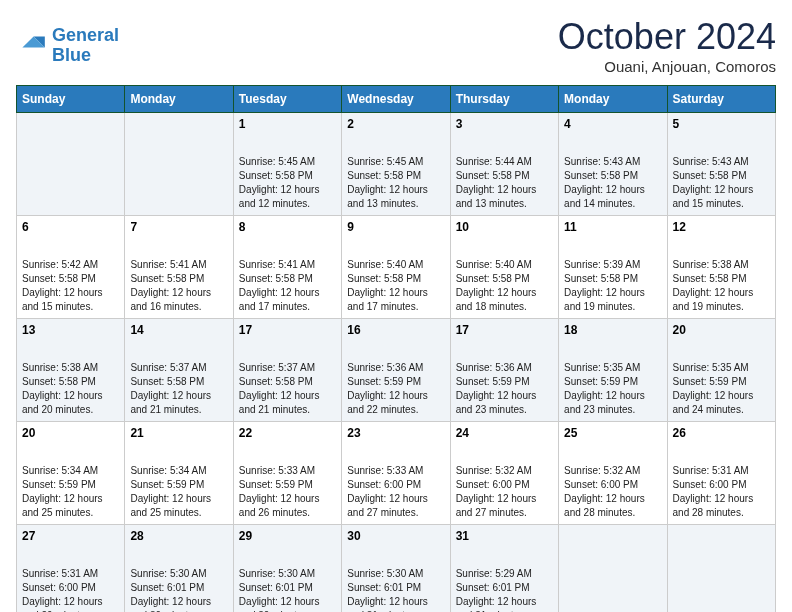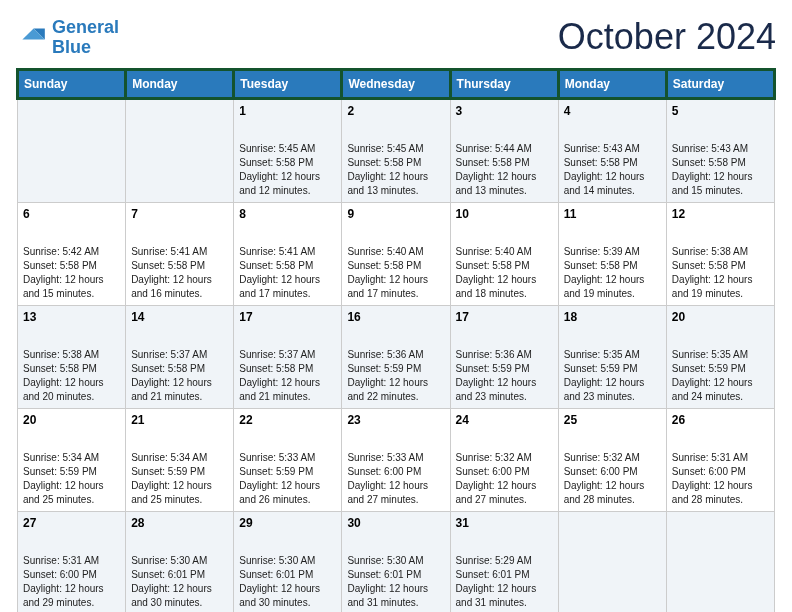--- a/index.html
+++ b/index.html
@@ -6,21 +6,21 @@
     body {
       font-family: Arial, sans-serif;
       background: #fff;
       width: 792px;
       min-height: 612px;
       padding: 16px;
     }
     .header {
       display: flex;
       justify-content: space-between;
-      align-items: flex-end;
+      align-items: center;
       margin-bottom: 10px;
     }
     .logo {
       display: flex;
       align-items: center;
       gap: 4px;
     }
     .logo-text {
       font-size: 18px;
       font-weight: bold;
@@ -51,21 +51,21 @@
       border-collapse: collapse;
       font-size: 11px;
     }
     thead tr th {
       background-color: #2a7abc;
       color: #fff;
       text-align: left;
       padding: 6px 5px;
       font-size: 12px;
       font-weight: bold;
-      border: 3px solid #14532d;
+      border: 1px solid #14532d;
     }
     tbody tr td {
       vertical-align: top;
       padding: 4px 5px;
       border: 1px solid #ccc;
       min-height: 80px;
       height: 85px;
       width: calc(100% / 7);
     }
     tbody tr:nth-child(odd) td {
@@ -99,20 +99,21 @@
       <polygon points="22,8 36,8 36,22" fill="#2a7abc"></polygon>
       <polygon points="22,8 8,22 36,22" fill="#4a9ad4"></polygon>
     </svg>
     <div class="logo-text">
       <div><span>General</span></div>
       <div><span style="color:#2a7abc;">Blue</span></div>
     </div>
   </div>
   <div class="title-block">
     <div class="month-title">October 2024</div>
+    <div class="subtitle">Ouani, Anjouan, Comoros</div>
   </div>
 </div>
 
 <table>
   <thead>
     <tr>
     <th>Sunday</th>
         <th>Monday</th>
         <th>Tuesday</th>
         <th>Wednesday</th>

